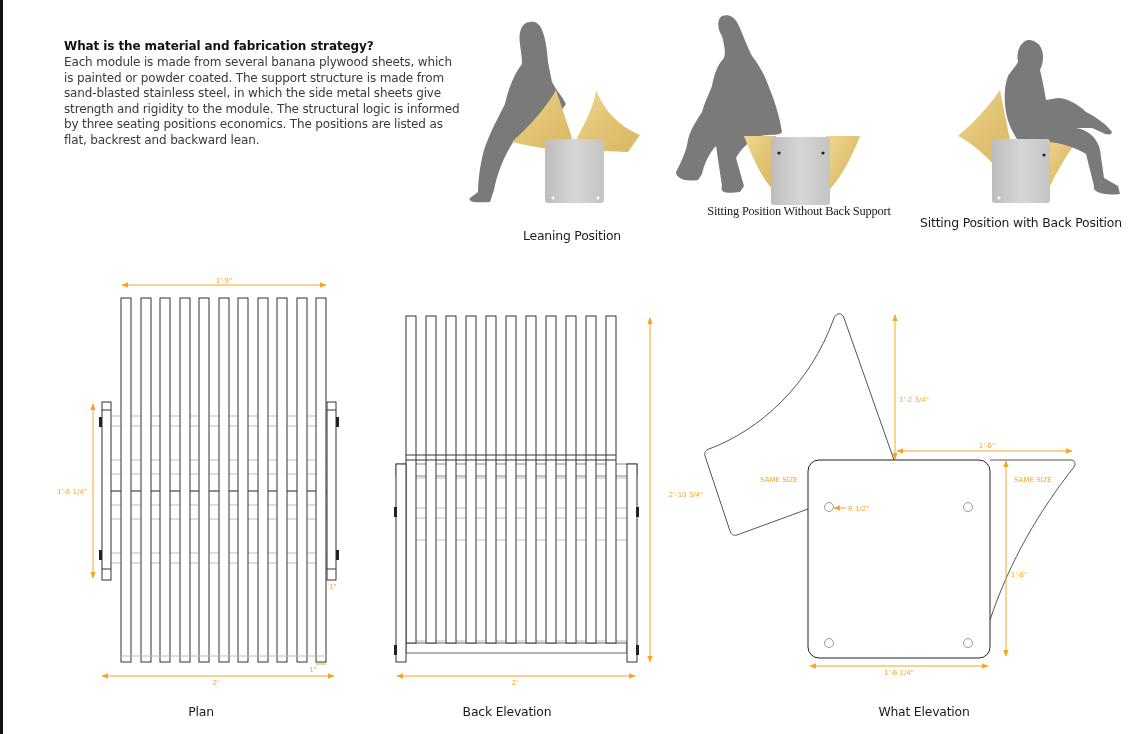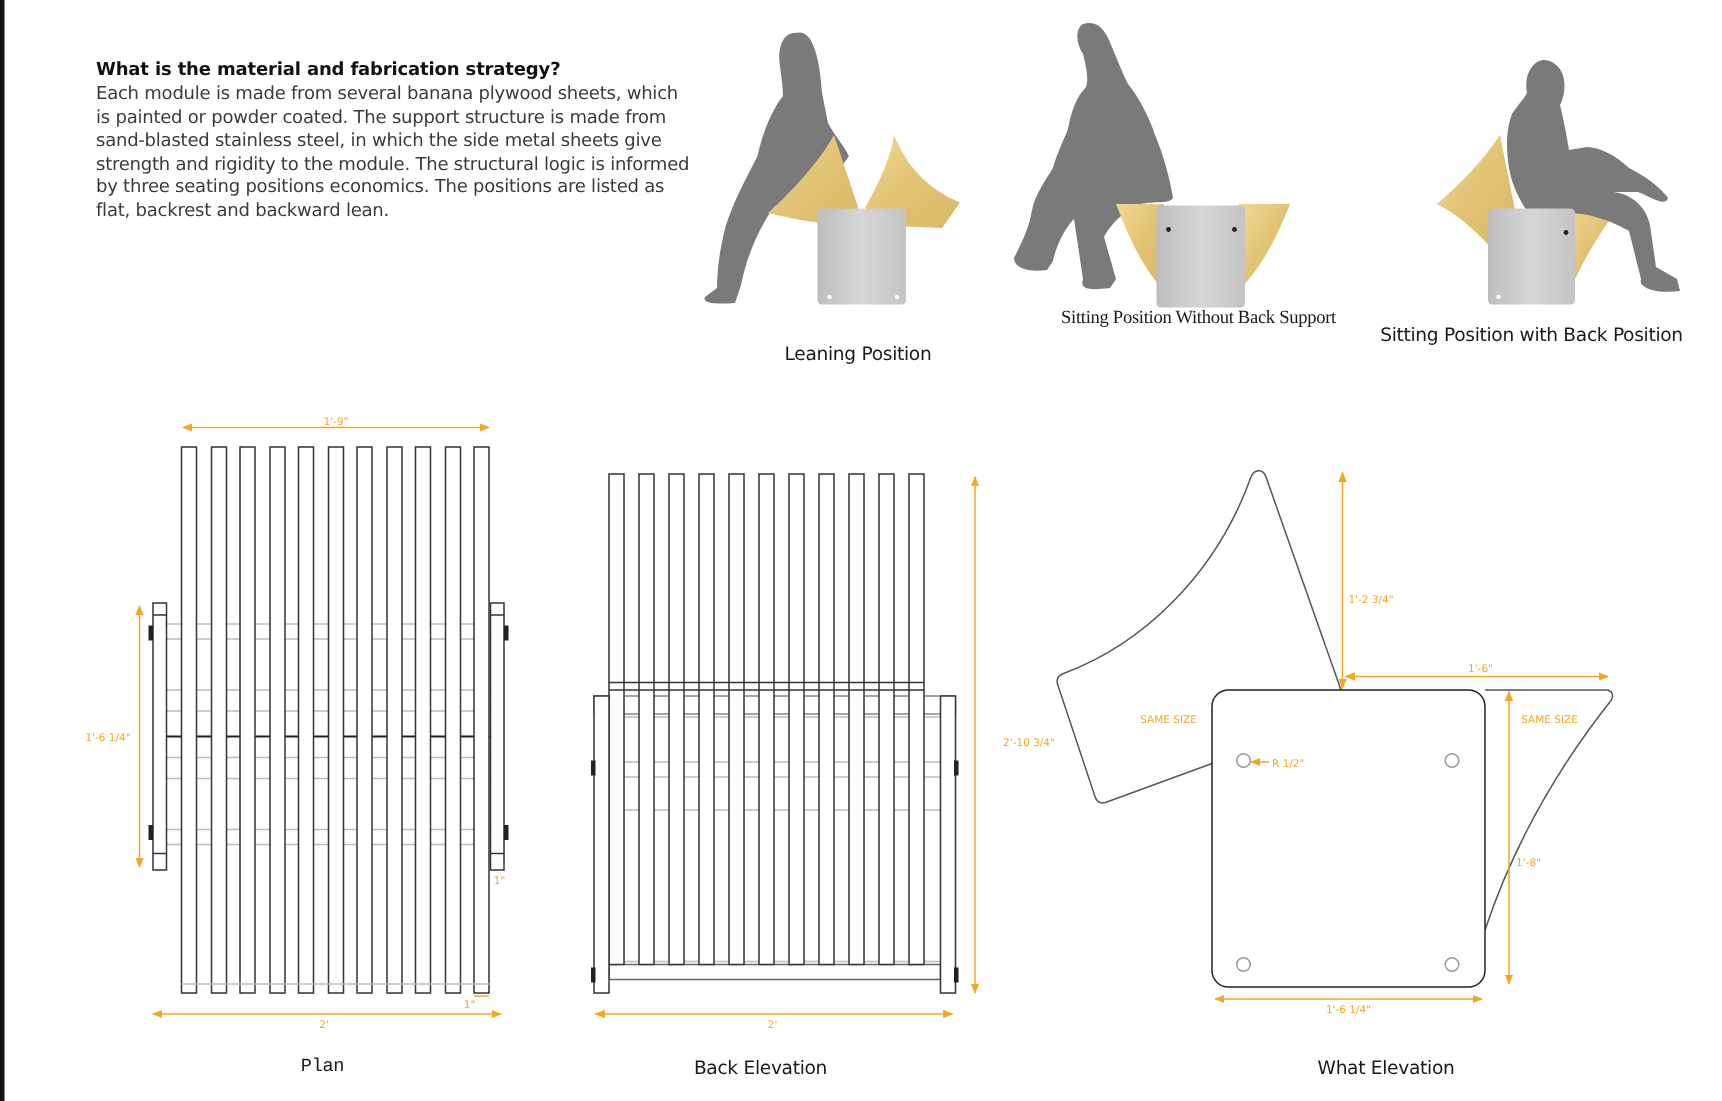--- a/index.html
+++ b/index.html
@@ -194,15 +194,15 @@
   </g>
   <text class="dimtxt" x="914" y="402" text-anchor="middle">1'-2 3/4"</text>
   <text class="dimtxt" x="987" y="448" text-anchor="middle">1'-6"</text>
   <text class="dimtxt" x="1019" y="577" text-anchor="middle">1'-8"</text>
   <text class="dimtxt" x="899" y="675" text-anchor="middle">1'-6 1/4"</text>
   <text class="dimtxt" x="779" y="482" text-anchor="middle">SAME SIZE</text>
   <text class="dimtxt" x="1033" y="482" text-anchor="middle">SAME SIZE</text>
   <text class="dimtxt" x="848" y="511">R 1/2"</text>
 </svg>
 
-<div class="caption" style="left:215px; top:704px;font-family:Liberation Mono, monospace;">Plan</div>
+<div class="caption" style="left:201px; top:704px;">Plan</div>
 <div class="caption" style="left:507px; top:704px;">Back Elevation</div>
 <div class="caption" style="left:924px; top:704px;">What Elevation</div>
 
 </body></html>

